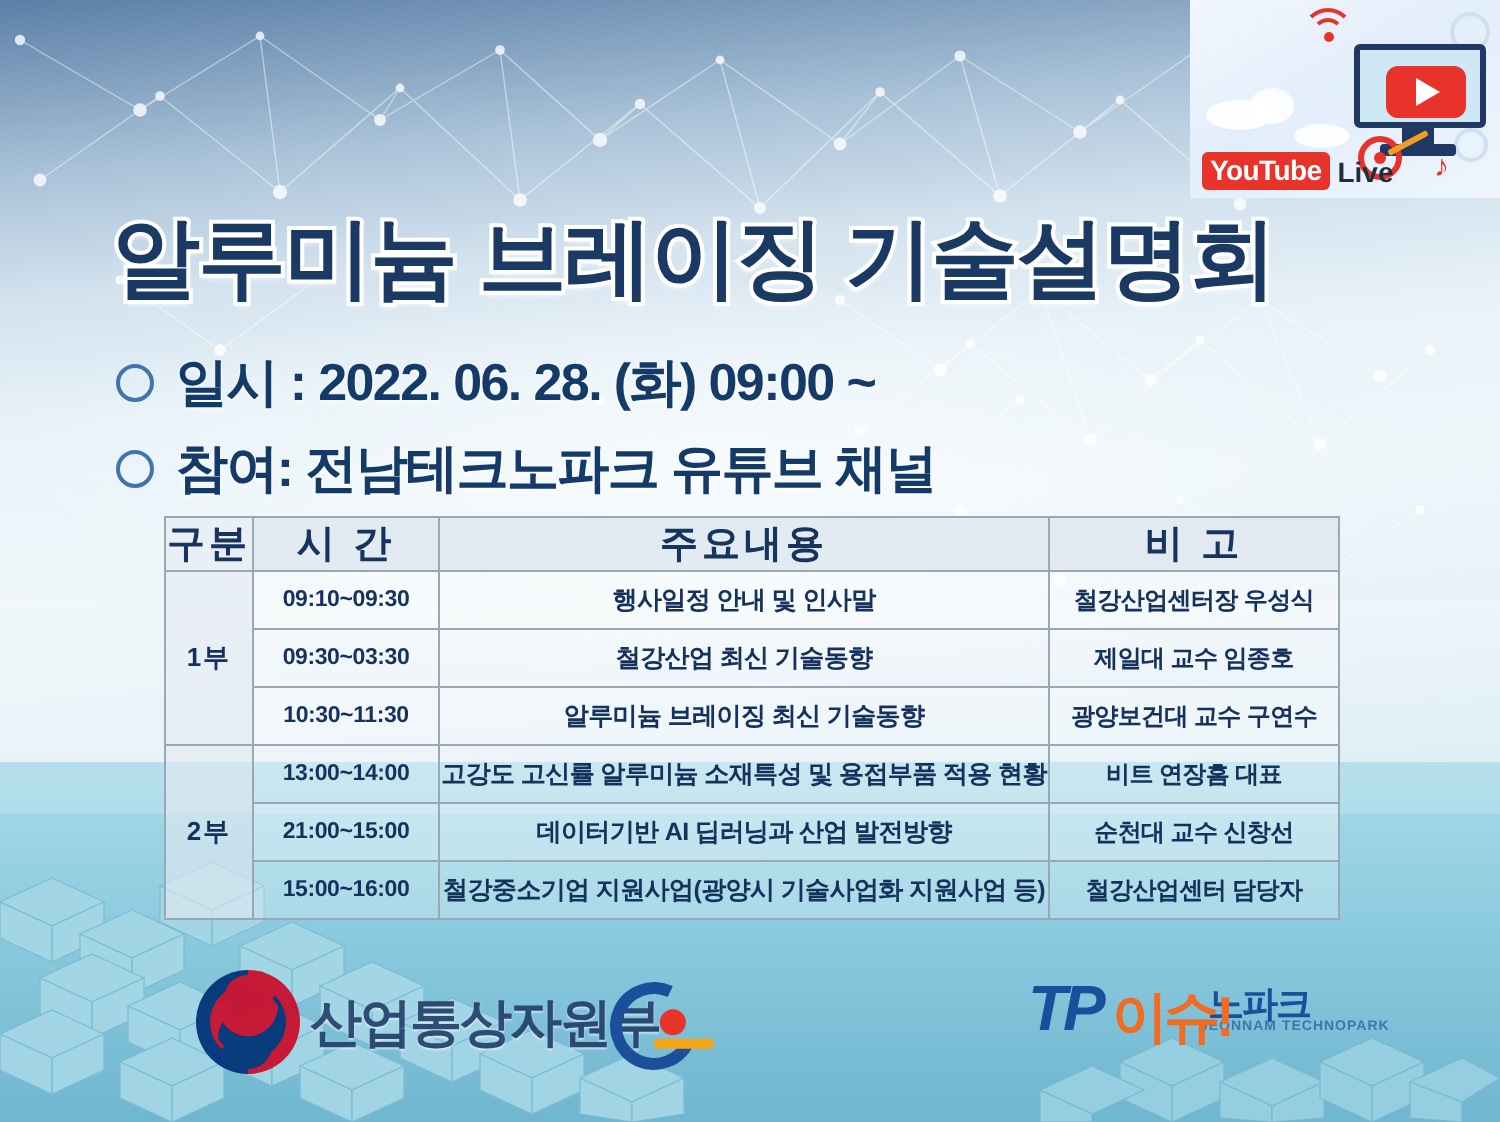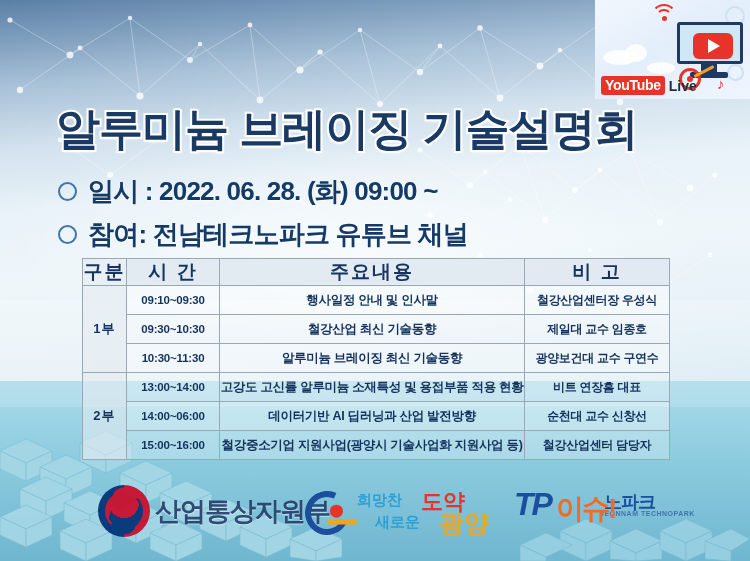--- a/index.html
+++ b/index.html
@@ -424,37 +424,37 @@
       </tr>
     </thead>
     <tbody>
       <tr>
         <td class="col-part" rowspan="3">1부</td>
         <td class="col-time">09:10~09:30</td>
         <td class="col-desc">행사일정 안내 및 인사말</td>
         <td class="col-note">철강산업센터장 우성식</td>
       </tr>
       <tr>
-        <td class="col-time">09:30~10:30</td>
+        <td class="col-time">09:30~03:30</td>
         <td class="col-desc">철강산업 최신 기술동향</td>
         <td class="col-note">제일대 교수 임종호</td>
       </tr>
       <tr>
         <td class="col-time">10:30~11:30</td>
         <td class="col-desc">알루미늄 브레이징 최신 기술동향</td>
         <td class="col-note">광양보건대 교수 구연수</td>
       </tr>
       <tr>
         <td class="col-part" rowspan="3">2부</td>
         <td class="col-time">13:00~14:00</td>
         <td class="col-desc">고강도 고신률 알루미늄 소재특성 및 용접부품 적용 현황</td>
         <td class="col-note">비트 연장흠 대표</td>
       </tr>
       <tr>
-        <td class="col-time">14:00~06:00</td>
+        <td class="col-time">21:00~15:00</td>
         <td class="col-desc">데이터기반 AI 딥러닝과 산업 발전방향</td>
         <td class="col-note">순천대 교수 신창선</td>
       </tr>
       <tr>
         <td class="col-time">15:00~16:00</td>
         <td class="col-desc">철강중소기업 지원사업(광양시 기술사업화 지원사업 등)</td>
         <td class="col-note">철강산업센터 담당자</td>
       </tr>
     </tbody>
   </table>
@@ -463,26 +463,20 @@
 
     <div class="logo" id="logo-motie">
       <span class="taeguk"></span>
       <span id="motie-text">산업통상자원부</span>
     </div>
 
     <div class="logo" id="logo-gwangyang">
       <span class="gy-mark">
         <span class="gy-dot"></span>
         <span class="gy-bar"></span>
-      </span>
-      <span id="gy-words">
-        <span class="gy-w1">희망찬</span>
-        <span class="gy-w2">도약</span>
-        <span class="gy-w3">새로운</span>
-        <span class="gy-w4">광양</span>
       </span>
     </div>
 
     <div class="logo" id="logo-jntp">
       <span id="jntp-inner">
         <span class="jn-park">노파크</span>
         <span class="jn-sub">JEONNAM TECHNOPARK</span>
         <span class="jn-tp">TP</span>
         <span class="jn-issue">이슈!</span>
       </span>

